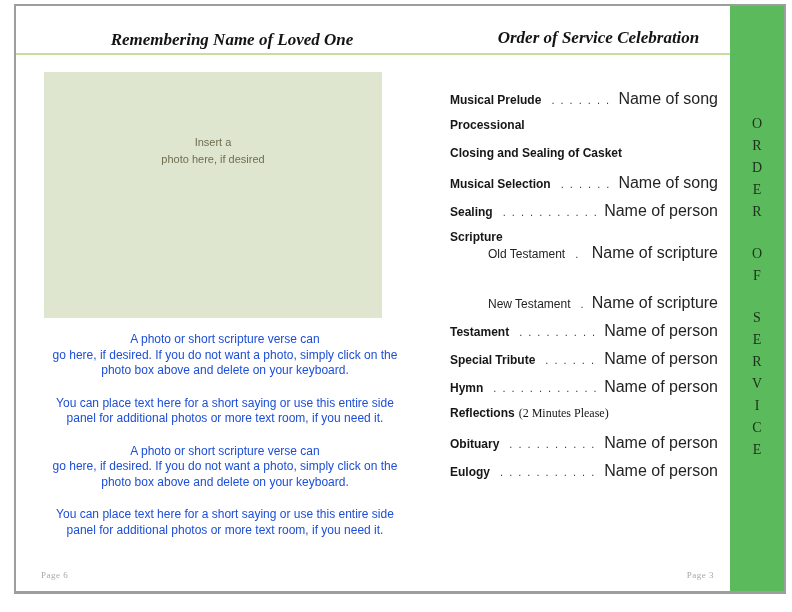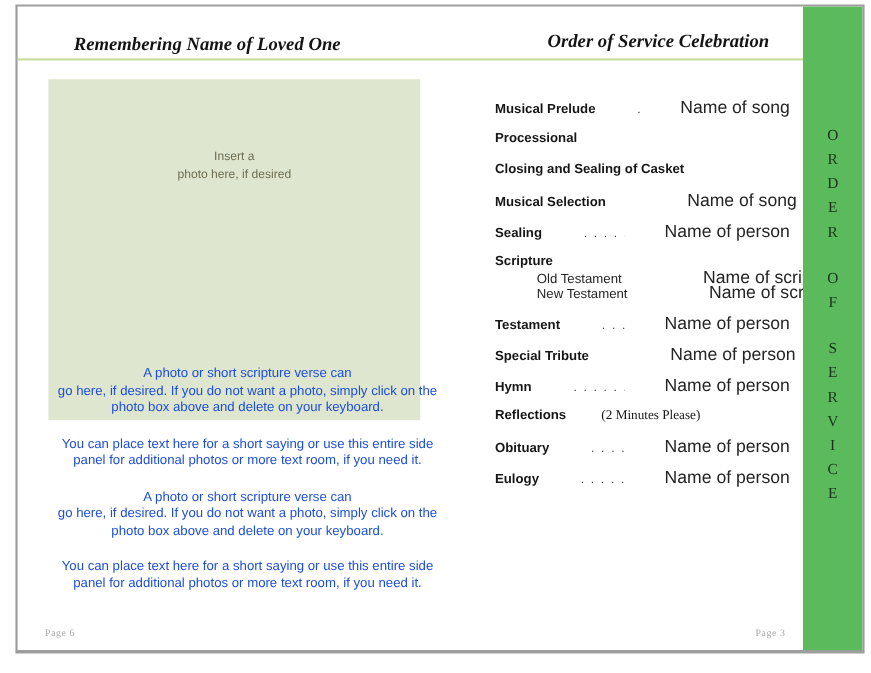--- a/index.html
+++ b/index.html
@@ -9,54 +9,54 @@
     font-family: "Liberation Sans", sans-serif;
   }
   .page {
     position: absolute; left: 14px; top: 4px; width: 772px; height: 590px;
     background: #ffffff; box-sizing: border-box;
     border: 2px solid #9e9e9e; border-bottom-width: 3px;
   }
   
   .header-left {
     position: absolute; left: 51px; top: 24px; width: 330px;
-    font-family: "Liberation Serif", serif;
+    text-align: center; font-family: "Liberation Serif", serif;
     font-size: 17px; font-weight: bold; font-style: italic; color: #141414;
   }
   .header-right {
     position: absolute; left: 450px; top: 22px; width: 265px;
     text-align: center; font-family: "Liberation Serif", serif;
     font-size: 17px; font-weight: bold; font-style: italic; color: #141414;
   }
   .rule {
     position: absolute; left: 0; top: 47px; right: 54px; height: 2px;
     background: var(--rule_green, #c8dd9e);
   }
   
   .photo-box {
-    position: absolute; left: 28px; top: 66px; width: 338px; height: 310px;
+    position: absolute; left: 28px; top: 66px; width: 338px; height: 246px;
     background: var(--photo_box_bg, #dee6cf);
   }
   .photo-hint {
     padding-top: 62px; text-align: center; white-space: pre-line;
     font-size: 11px; line-height: 17px;
     color: var(--photo_box_text, #6f6e51);
   }
   
   .side-paragraphs { position: absolute; left: 16px; top: 326px; width: 386px; }
   .para {
     margin: 0 0 17px 0; text-align: center; white-space: pre-line;
     font-size: 12px; line-height: 15.5px; color: #1d4ed8;
   }
   
   .service-list { position: absolute; left: 434px; top: 84px; width: 268px; }
-  .svc-row { display: flex; align-items: baseline; height: 14px; margin-bottom: 14px; gap: 28px; }
+  .svc-row { display: flex; align-items: baseline; height: 14px; margin-bottom: 14px; }
   .svc-row.has-sub { margin-bottom: 0; }
   .svc-row.sub { padding-left: 38px; margin-bottom: 0; }
-  .svc-row.sub-last { margin-bottom: 14px; }
+  .svc-row.sub-last { margin-bottom: 14px; margin-top: 36px; }
   .svc-label { font-size: 12px; font-weight: bold; color: #161616; white-space: nowrap; }
   .sub .svc-label { font-weight: normal; color: #242424; }
   .svc-note { font-size: 12px; color: #161616; white-space: nowrap; margin-left: 4px; font-family: Liberation Serif, serif; }
   .svc-dots {
     flex: 1 1 auto; overflow: hidden; white-space: nowrap;
     font-size: 11px; color: #3a3a3a; letter-spacing: 1.5px; margin: 0 8px 0 10px;
   }
   .svc-value { flex: 0 0 90px; font-size: 16px; color: #242424; white-space: nowrap; }
   
   .spine {

